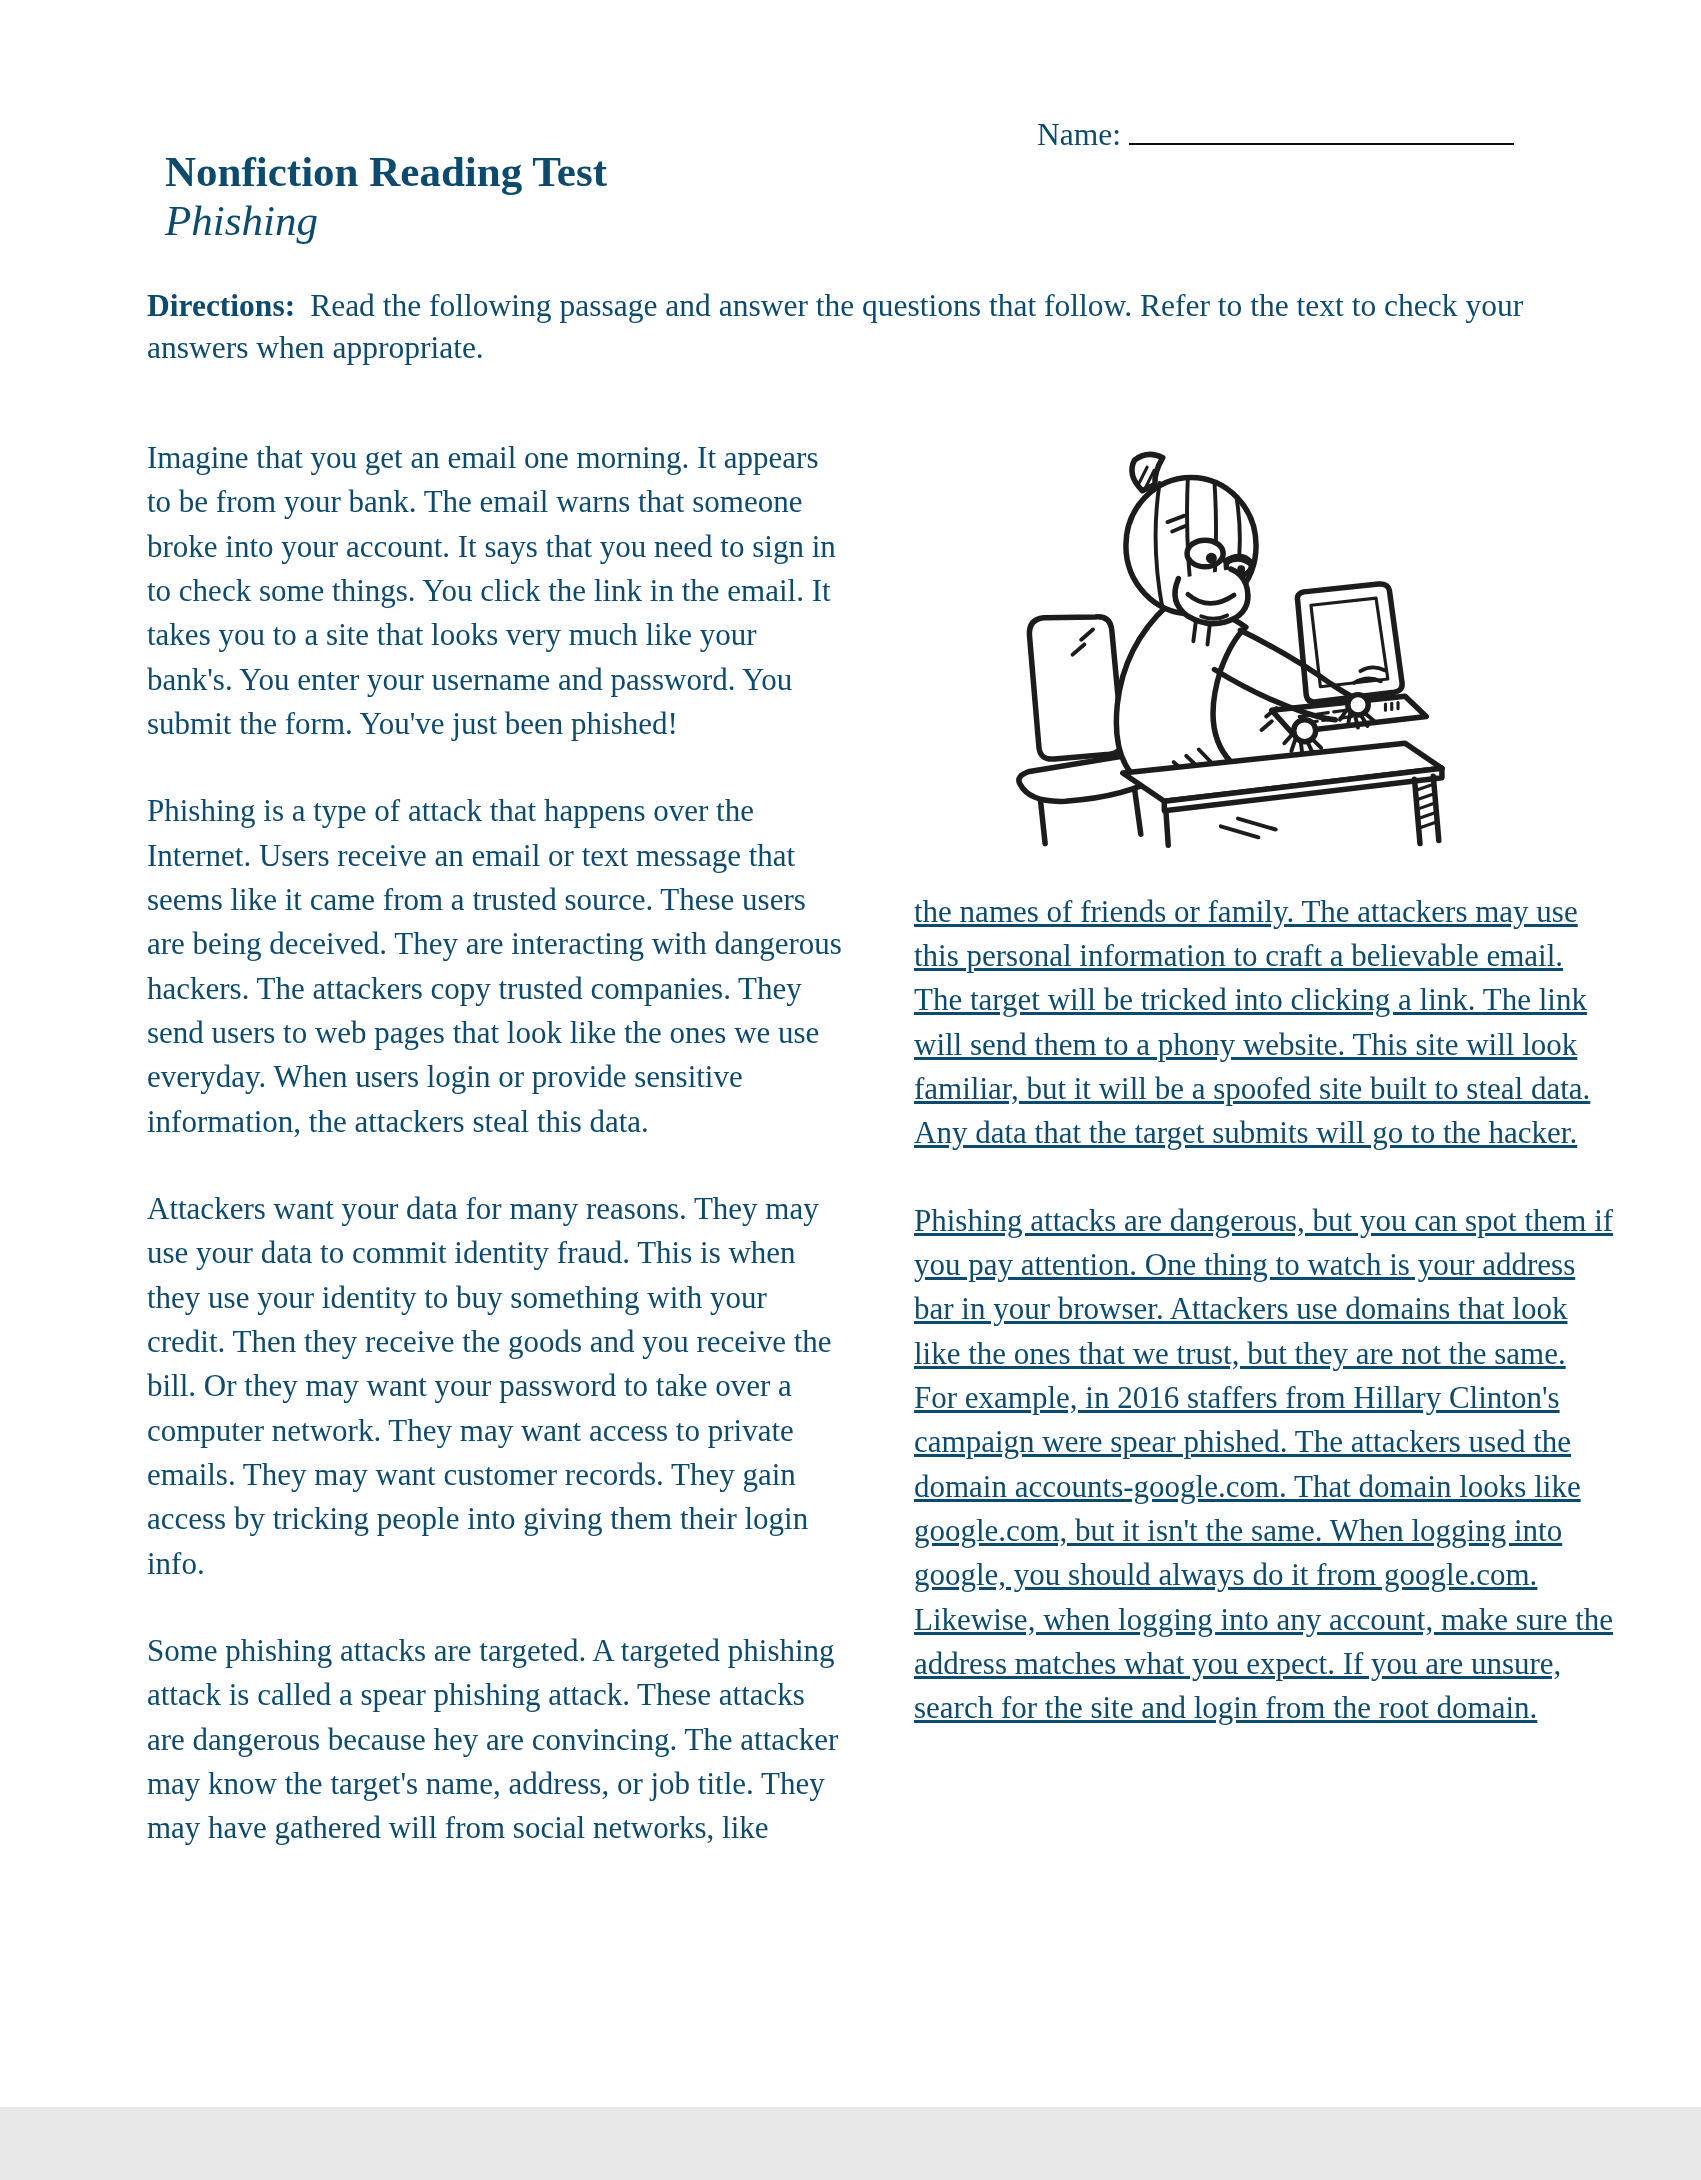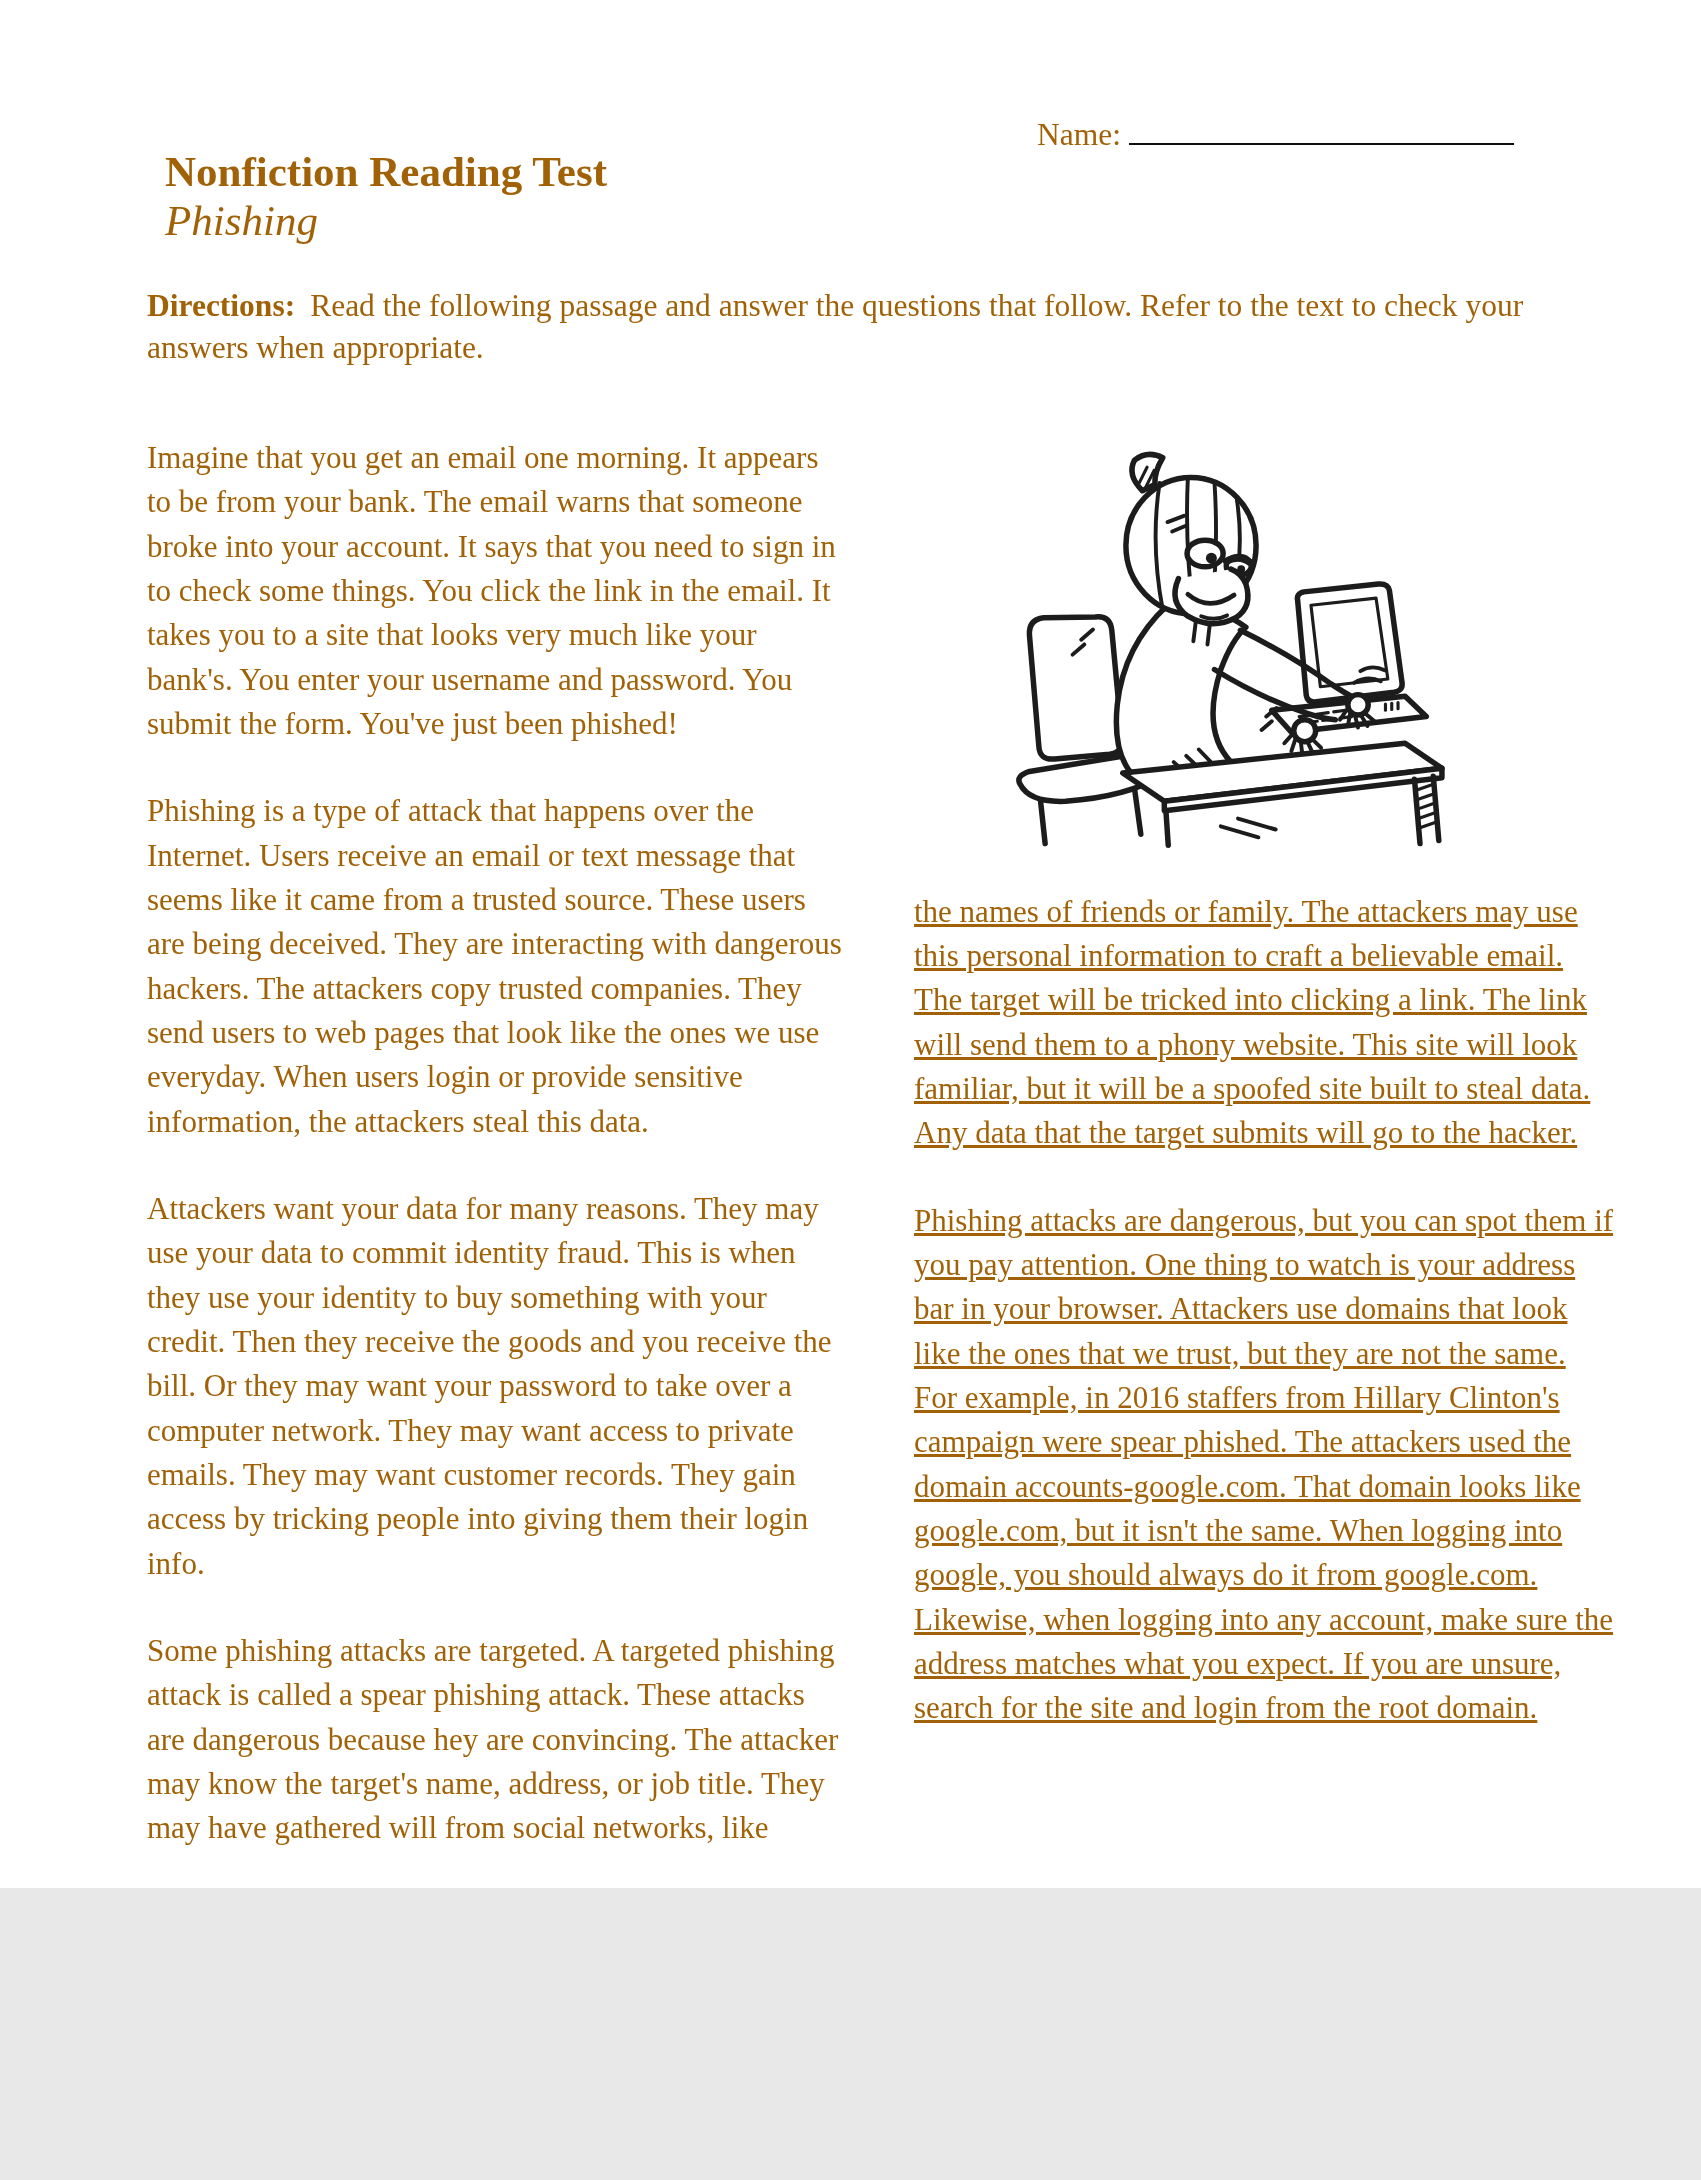--- a/index.html
+++ b/index.html
@@ -1,22 +1,22 @@
 <!DOCTYPE html>
 <html style="font-size:13.6px"><head>
 <meta charset="utf-8">
 <style>
   html, body { margin: 0; padding: 0; background: #e8e8e8; }
   .page {
     position: relative;
     width: 1701px;
-    height: 1888px;
+    height: 2107px;
     background: #ffffff;
     font-family: "Liberation Serif", serif;
-    color: #a16207;
+    color: #0c4a6e;
     overflow: hidden;
   }
   .name-row {
     position: absolute;
     top: 109px;
     left: 1037px;
     font-size: 31.5px;
     white-space: nowrap;
   }
   .name-line {

